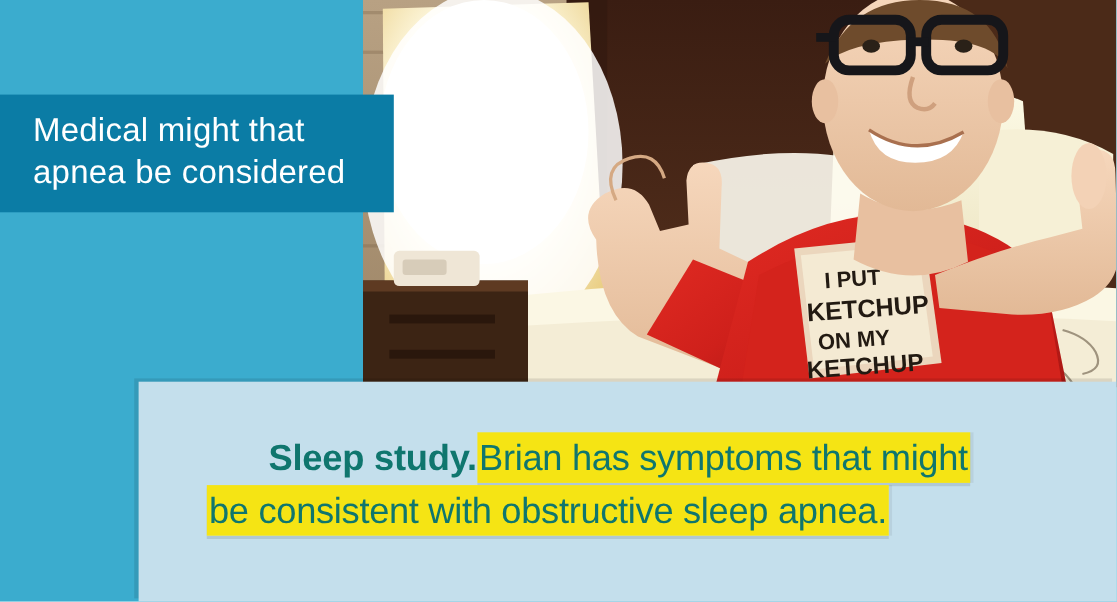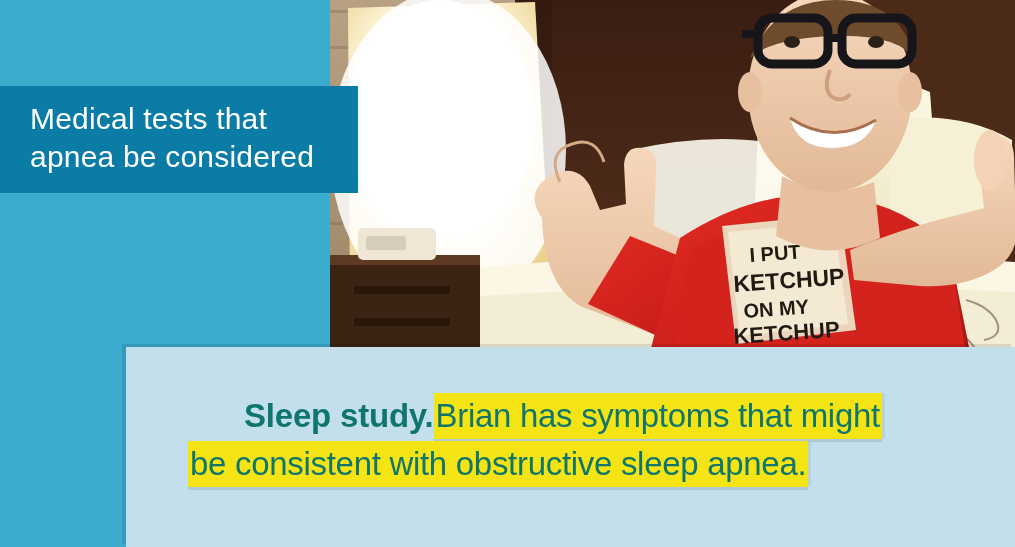--- a/index.html
+++ b/index.html
@@ -226,21 +226,21 @@
 
       <path d="M460 118 q42 28 86 2 q-10 28 -44 28 q-34 0 -42 -30 Z" fill="#ffffff"></path>
       <path d="M460 118 q42 28 86 2" fill="none" stroke="#a9704f" stroke-width="3"></path>
 
       <ellipse cx="420" cy="92" rx="12" ry="20" fill="#e8c0a0"></ellipse>
       <ellipse cx="580" cy="92" rx="12" ry="20" fill="#e8c0a0"></ellipse>
     </svg>
   </div>
 
   <div class="title-banner">
-    <div class="title-line">Medical tests that</div>
+    <div class="title-line">Medical might that</div>
     <div class="title-line">apnea be considered</div>
   </div>
 
   <div class="card">
     <div class="card-row">
 
       <div class="text-block">
         <div class="line">
           <span class="lead">Sleep study.</span><span class="hl">Brian has symptoms that might</span>
         </div>

